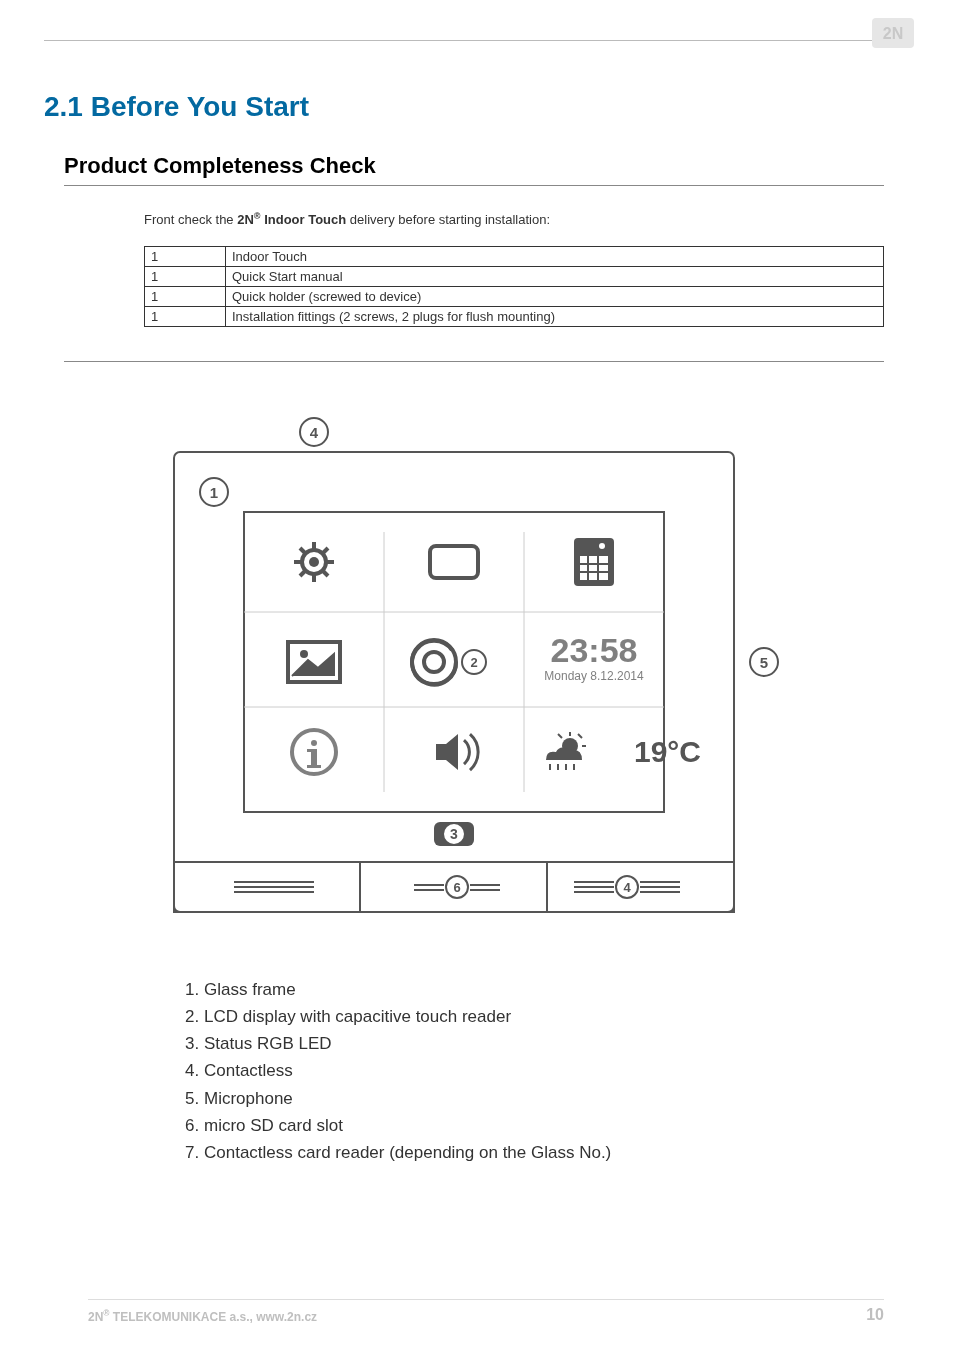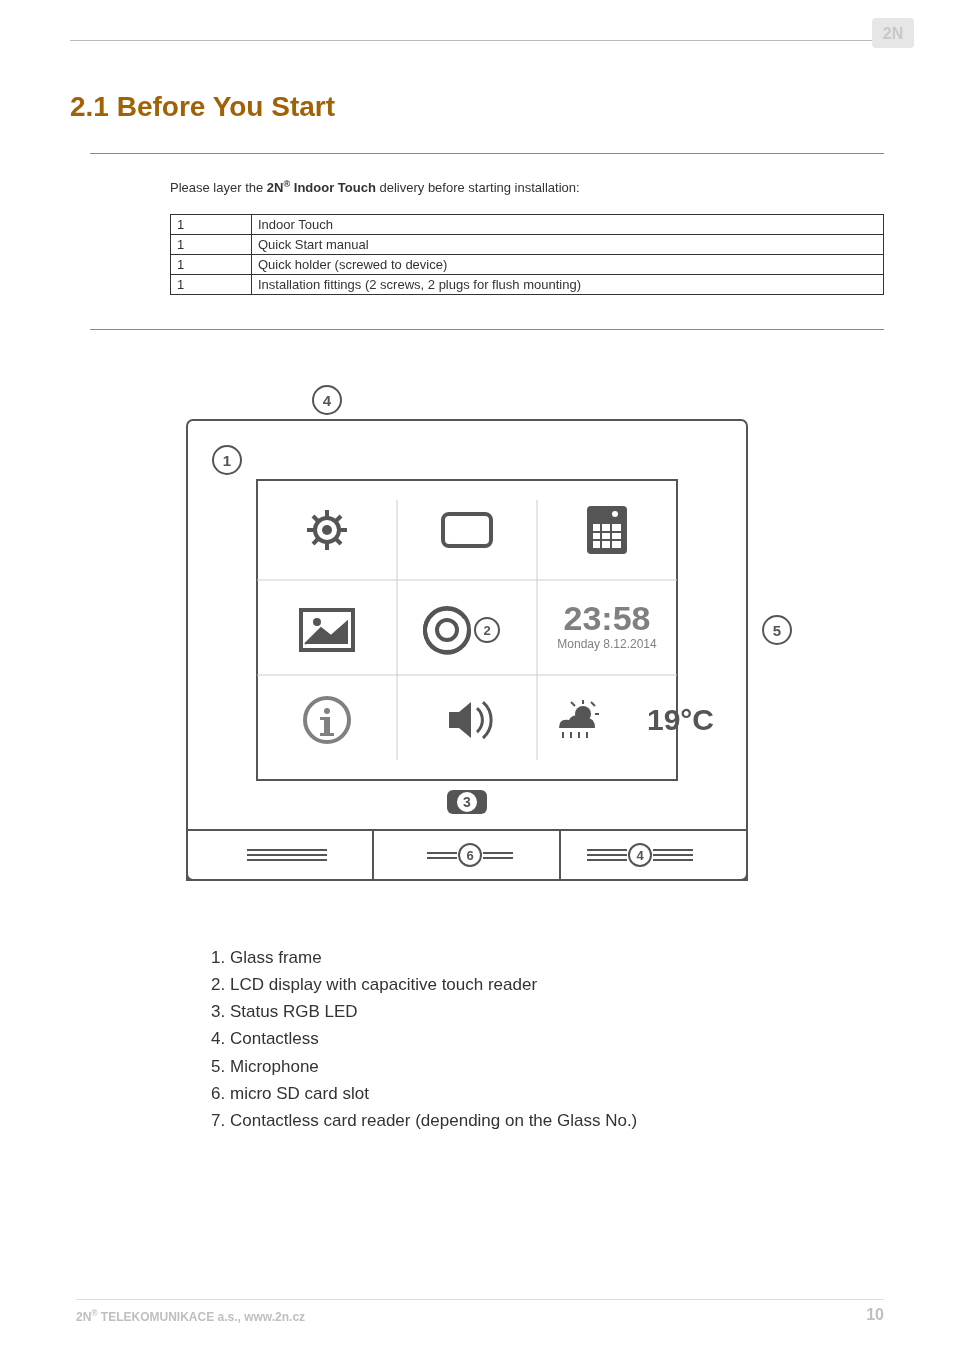--- a/index.html
+++ b/index.html
@@ -4,42 +4,42 @@
 <style>
   body {
     margin: 0;
     padding: 0;
     font-family: Verdana, Geneva, sans-serif;
     background: #ffffff;
     color: #333333;
     width: 954px;
   }
   .page {
-    padding: 40px 70px 20px 70px;
+    padding: 40px 70px 20px 44px;
     position: relative;
     box-sizing: border-box;
     min-height: 1350px;
   }
   .top-rule {
     border-top: 1px solid #bbbbbb;
     margin-bottom: 50px;
   }
   .corner-logo {
     position: absolute;
     top: 18px;
     right: 40px;
     width: 42px;
     height: 30px;
   }
   h1 {
     font-family: Arial, Helvetica, sans-serif;
     font-size: 28px;
     font-weight: bold;
     margin: 0 0 30px 0;
-    color: #a16207;
+    color: #0369a1;
   }
   h2 {
     font-family: Arial, Helvetica, sans-serif;
     font-size: 22px;
     font-weight: bold;
     margin: 0 0 6px 20px;
     color: #000000;
   }
   .section-rule {
     border-top: 1px solid #888888;
@@ -74,21 +74,21 @@
   }
   ol.legend {
     margin: 50px 0 0 140px;
     padding: 0 0 0 20px;
     font-size: 17px;
     line-height: 1.6;
   }
   .footer {
     position: absolute;
     bottom: 26px;
-    left: 76px;
+    left: 88px;
     right: 70px;
     display: flex;
     justify-content: space-between;
     align-items: flex-end;
     font-size: 12px;
     color: #bfbfbf;
     border-top: 1px solid #dddddd;
     padding-top: 6px;
   }
   .footer .page-num {
@@ -103,24 +103,25 @@
 
   <svg class="corner-logo" viewBox="0 0 42 30">
     <rect x="0" y="0" width="42" height="30" rx="4" fill="#e6e6e6"></rect>
     <text x="21" y="21" text-anchor="middle" font-family="Arial" font-weight="bold" font-size="16" fill="#c8c8c8">2N</text>
   </svg>
 
   <div class="top-rule"></div>
 
   <h1>2.1 Before You Start</h1>
 
+  <h2>Product Completeness Check</h2>
   <div class="section-rule"></div>
 
   <p class="body-text">
-    <span>Please layer the </span><b><span>2N</span><sup>®</sup><span> Indoor Touch</span></b><span> delivery before starting installation:</span>
+    <span>Front check the </span><b><span>2N</span><sup>®</sup><span> Indoor Touch</span></b><span> delivery before starting installation:</span>
   </p>
 
   <table class="box-table">
     <tbody>
         <tr>
       <td>1</td>
       <td>Indoor Touch</td>
     </tr>
     <tr>
       <td>1</td>

